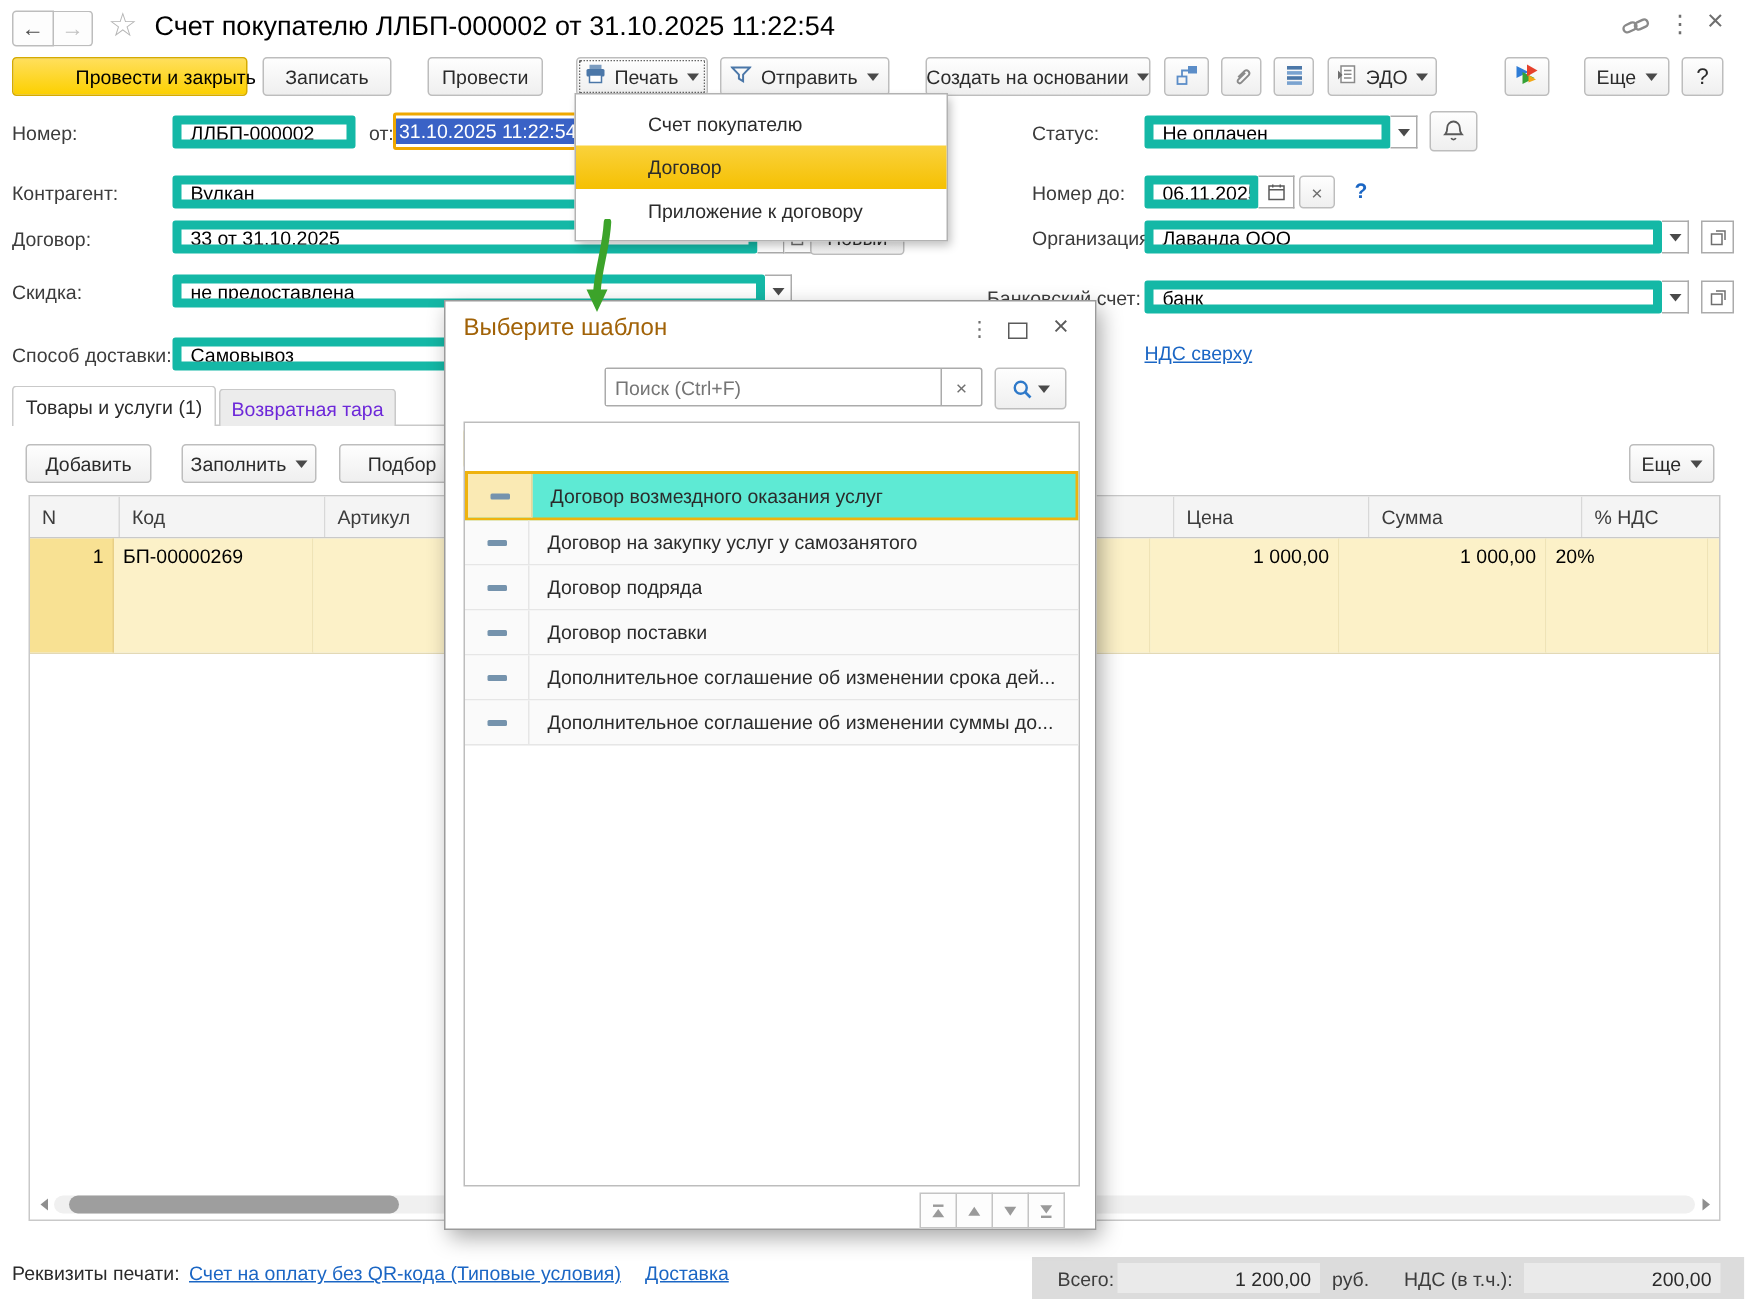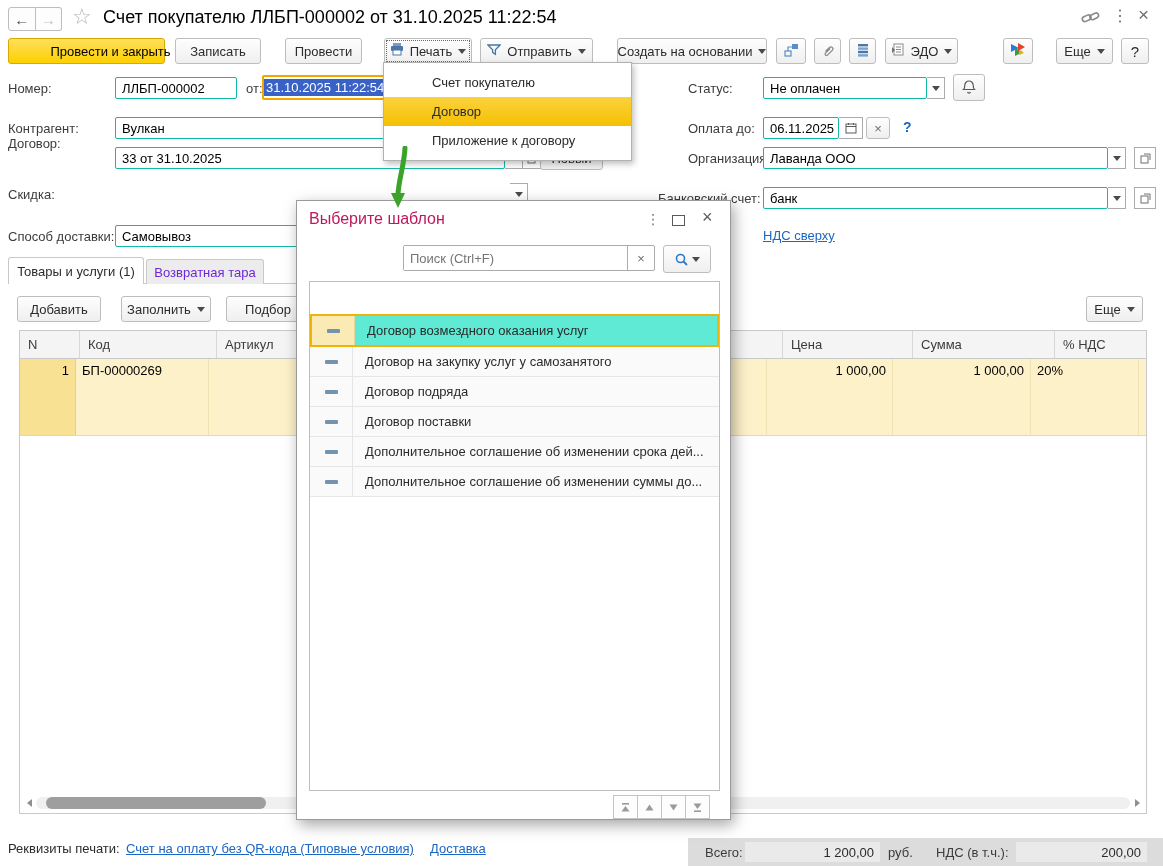--- a/index.html
+++ b/index.html
@@ -1,20 +1,20 @@
 <!DOCTYPE html>
 <html><head>
 <meta charset="utf-8">
 <style>
   html,body{margin:0;padding:0;background:#fff;}
   #app{position:relative;width:1163px;height:866px;background:#fff;
        font-family:"Liberation Sans",sans-serif;font-size:13px;color:#2b2b2b;overflow:hidden;}
   .a{position:absolute;box-sizing:border-box;}
   .lbl{font-size:13px;color:#3c3c3c;white-space:nowrap;}
-  .fld{background:#fff;border:1px solid #14b8a6;border-radius:2px;font-size:13px;color:#000;
+  .fld{background:#fff;border:6px solid #14b8a6;border-radius:2px;font-size:13px;color:#000;
        padding:0 6px;display:flex;align-items:center;white-space:nowrap;overflow:hidden;}
   .btn{background:linear-gradient(#fefefe,#efefef);border:1px solid #bdbdbd;border-radius:3px;
        font-size:13px;color:#2b2b2b;display:flex;align-items:center;justify-content:center;gap:6px;
        white-space:nowrap;cursor:default;}
   .btn-y{background:linear-gradient(#ffdf5c,#fcd000);border:1px solid #d6ab00;color:#000;}
   .caret{width:0;height:0;border-left:4px solid transparent;border-right:4px solid transparent;
          border-top:5px solid #4a4a4a;display:inline-block;}
   .ddseg{border-left:1px solid #ababab;background:#fff;display:flex;align-items:center;justify-content:center;}
   .link{color:#1b66c4;text-decoration:underline;font-size:13px;white-space:nowrap;}
   .winbtn{background:#fdfdfd;border:1px solid #bdbdbd;display:flex;align-items:center;justify-content:center;}
@@ -153,38 +153,41 @@
   <div class="a lbl" style="left:246px;top:81px;">от:</div>
   <div class="a" style="left:262px;top:75px;width:123px;height:25px;border:2px solid #efa800;border-radius:2px;background:#fff;overflow:hidden;display:flex;align-items:center;">
     <span style="background:#3a62c6;color:#fff;font-size:13px;padding:1px 2px;white-space:nowrap;">31.10.2025 11:22:54</span>
   </div>
 
   <div class="a lbl" style="left:8px;top:121px;">Контрагент:</div>
   <div class="a fld" style="left:115px;top:117px;width:500px;height:22px;">
       <span>Вулкан</span>
     </div>
 
-  <div class="a lbl" style="left:8px;top:136px;text-align:center;">Договор:</div>
+  <div class="a lbl" style="left:8px;top:152px;text-align:center;">Договор:</div>
   <div class="a fld" style="left:115px;top:147px;width:390px;height:22px;">
       <span>33 от 31.10.2025</span>
     </div>
   <div class="a ddseg" style="left:505px;top:147px;width:18px;height:22px;border:1px solid #ababab;border-left:none;">
       <span class="caret"></span>
     </div>
   <div class="a ddseg" style="left:523px;top:147px;width:19px;height:22px;border:1px solid #ababab;border-left:none;">
     <svg width="11" height="11" viewBox="0 0 11 11">
         <rect x="1" y="3" width="7" height="7" fill="none" stroke="#6f6f6f"></rect>
         <path d="M4 1 h6 v6" fill="none" stroke="#6f6f6f"></path>
       </svg>
   </div>
   <div class="a btn" style="left:540px;top:146px;width:63px;height:24px;">
       <span>Новый</span>
     </div>
 
   <div class="a lbl" style="left:8px;top:187px;">Скидка:</div>
+  <div class="a fld" style="left:115px;top:183px;width:395px;height:22px;">
+      <span>не предоставлена</span>
+    </div>
   <div class="a ddseg" style="left:510px;top:183px;width:18px;height:22px;border:1px solid #ababab;border-left:none;">
       <span class="caret"></span>
     </div>
 
   <div class="a lbl" style="left:8px;top:229px;">Способ доставки:</div>
   <div class="a fld" style="left:115px;top:225px;width:395px;height:22px;">
       <span>Самовывоз</span>
     </div>
 
   <div class="a lbl" style="left:688px;top:81px;">Статус:</div>
@@ -194,21 +197,21 @@
   <div class="a ddseg" style="left:927px;top:77px;width:18px;height:22px;border:1px solid #ababab;border-left:none;">
       <span class="caret"></span>
     </div>
   <div class="a btn" style="left:953px;top:74px;width:32px;height:27px;">
     <svg width="14" height="15" viewBox="0 0 14 15">
         <path d="M7 1 a4.2 4.2 0 0 1 4.2 4.2 c0 3 1.3 4.3 1.3 4.3 H1.5 c0,0 1.3-1.3 1.3-4.3 A4.2 4.2 0 0 1 7 1 z" fill="none" stroke="#5a5a5a" stroke-width="1.2"></path>
         <path d="M5.5 12 a1.6 1.6 0 0 0 3 0" fill="none" stroke="#5a5a5a" stroke-width="1.2"></path>
       </svg>
   </div>
 
-  <div class="a lbl" style="left:688px;top:121px;">Оплата до:</div>
+  <div class="a lbl" style="left:688px;top:121px;">Номер до:</div>
   <div class="a fld" style="left:763px;top:117px;width:76px;height:22px;">
       <span>06.11.2025</span>
     </div>
   <div class="a ddseg" style="left:839px;top:117px;width:24px;height:22px;border:1px solid #ababab;border-left:none;">
     <svg width="12" height="12" viewBox="0 0 12 12">
         <rect x="1" y="2" width="10" height="9" fill="none" stroke="#5a5a5a"></rect>
         <path d="M1 4.5 h10 M3.5 1 v2 M8.5 1 v2" stroke="#5a5a5a"></path>
       </svg>
   </div>
   <div class="a btn" style="left:866px;top:117px;width:24px;height:22px;color:#6f6f6f;">
@@ -357,21 +360,21 @@
   </div>
 
   <div class="a" style="left:388px;top:146px;width:26px;height:64px;z-index:50;pointer-events:none;">
     <svg width="26" height="64" viewBox="0 0 26 64">
         <path d="M17 2 C16 20 11 32 10 48" fill="none" stroke="#3ca32a" stroke-width="5" stroke-linecap="round"></path>
         <polygon points="3,47 17,47 10,62" fill="#3ca32a"></polygon>
       </svg>
   </div>
 
   <div class="a" id="dialog">
-    <div style="position:absolute;left:12px;top:9px;font-size:16px;color:#be185d;">Выберите шаблон</div>
+    <div style="position:absolute;left:12px;top:9px;font-size:16px;color:#a16207;">Выберите шаблон</div>
     <div style="position:absolute;left:349px;top:10px;font-size:14px;color:#6f6f6f;">⋮</div>
     <div style="position:absolute;left:375px;top:14px;width:11px;height:9px;border:1.4px solid #5a5a5a;"></div>
     <div style="position:absolute;left:405px;top:6px;font-size:18px;color:#5a5a5a;">×</div>
 
     <div class="btn btn-y" style="position:absolute;left:12px;top:44px;width:86px;height:26px;margin-top:40px;">
         <span>Выбрать</span>
       </div>
     <div style="position:absolute;left:106px;top:44px;width:252px;height:26px;border:1px solid #ababab;border-radius:2px;display:flex;box-sizing:border-box;background:#fff;">
       <input style="flex: 1 1 0%; border: none; outline: none; font-size: 13px; padding: 0px 6px; font-family: &quot;Liberation Sans&quot;, sans-serif; color: rgb(154, 154, 154); min-width: 0px;" placeholder="Поиск (Ctrl+F)">
       <div style="width:26px;border-left:1px solid #ababab;display:flex;align-items:center;justify-content:center;color:#6f6f6f;">

